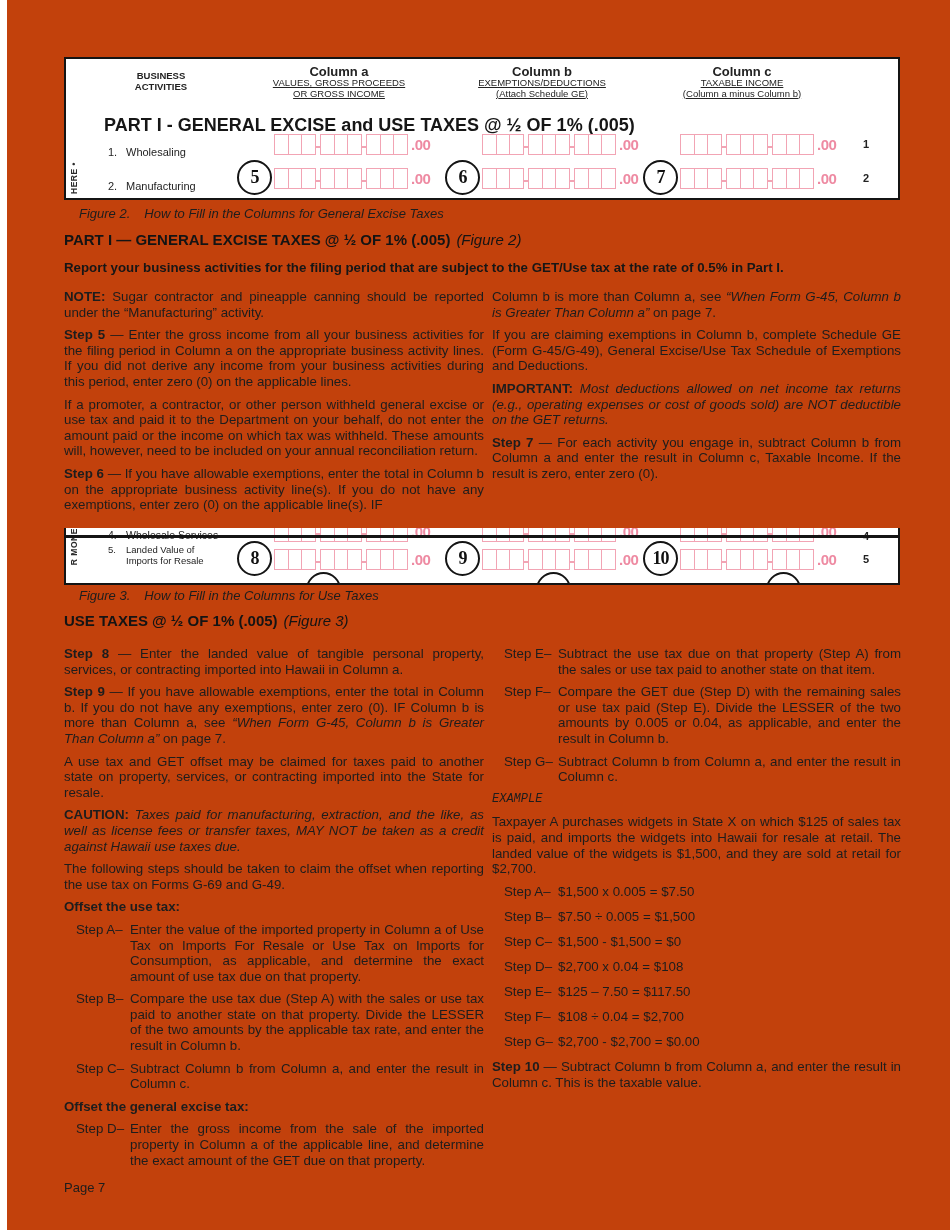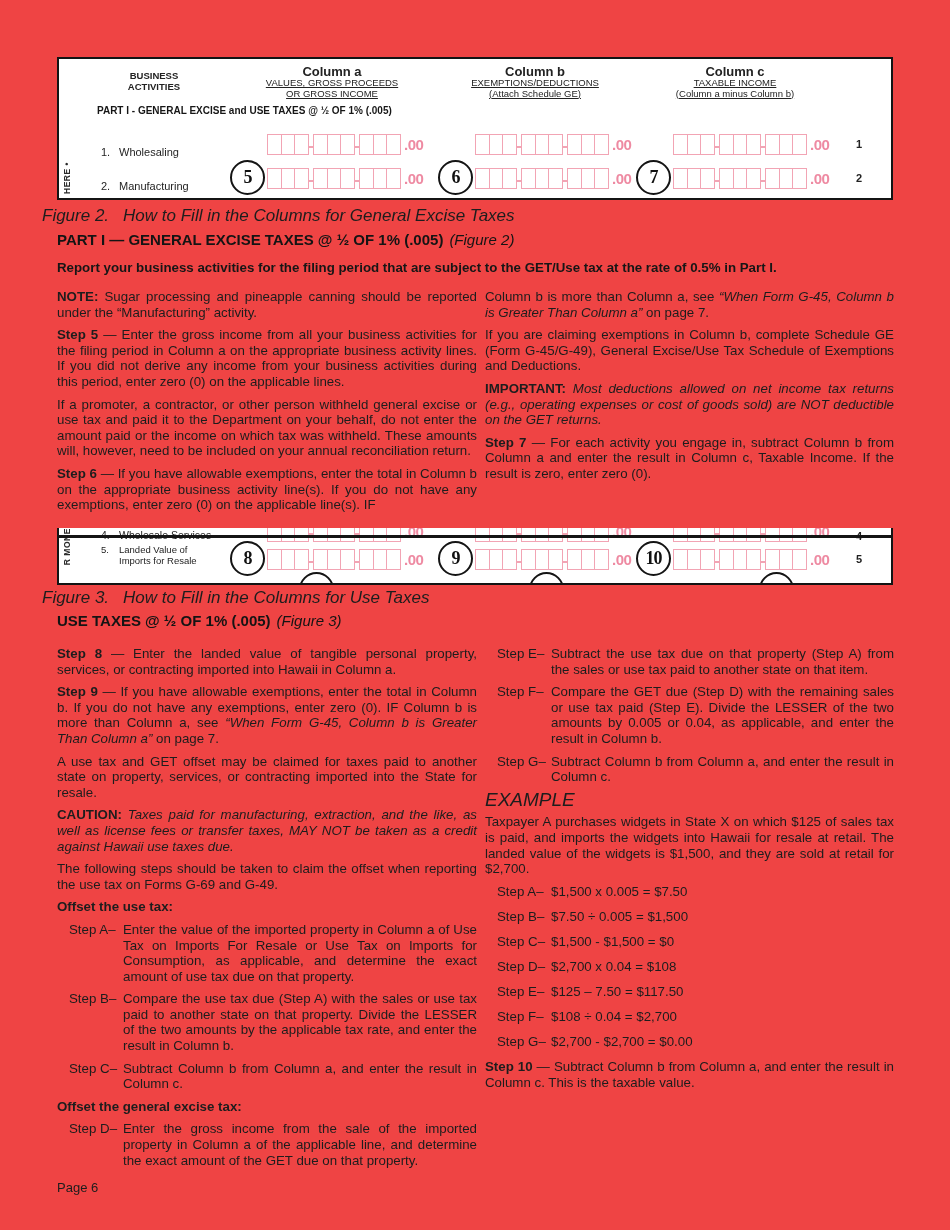--- a/index.html
+++ b/index.html
@@ -1,39 +1,39 @@
 <!DOCTYPE html>
 <html><head>
 <meta charset="utf-8">
 <style>
   * { margin:0; padding:0; box-sizing:border-box; }
   html,body { background:#fff; }
   body { width:950px; height:1230px; position:relative; font-family:"Liberation Sans", sans-serif; color:#1d1d1d; }
-  .page { position:absolute; inset:0; background:#ef4444; overflow:hidden; }
+  .page { position:absolute; inset:0; background:#c2410c; overflow:hidden;margin-left:7px; }
 
   
   .figbox { position:absolute; left:57px; width:836px; background:#fff; border:2.5px solid #141414; }
   .figbox2 { top:57px; height:143px; }
   .figbox3 { top:528px; height:57px; border-top:none; overflow:hidden; }
   .topline { position:absolute; left:0; right:0; top:7px; height:2.5px; background:#141414; z-index:5; }
 
   .vside { position:absolute; left:3px; writing-mode:vertical-rl; transform:rotate(180deg);
            font-size:8.5px; font-weight:700; color:#2a2a2a; letter-spacing:0.5px; }
   .vside2 { bottom:4px; }
   .vside3 { top:-6px; }
 
   .fhead { position:absolute; top:6px; text-align:center; color:#222; }
   .fhead-biz { left:20px; width:150px; top:11px; font-size:9.5px; font-weight:700; line-height:11px; }
   .fh-a { left:158px; width:230px; }
   .fh-b { left:370px; width:212px; }
   .fh-c { left:570px; width:212px; }
   .fh-title { font-size:13px; font-weight:700; line-height:13px; }
   .fh-sub { font-size:9.5px; line-height:10.5px;text-decoration:underline; }
 
-  .part-title { position:absolute; left:38px; top:46px; font-size:10px; font-weight:700; color:#161616; }
+  .part-title { position:absolute; left:38px; top:56px; font-size:18px; font-weight:700; color:#161616; }
 
   .frow { position:absolute; left:0; width:100%; height:30px; }
   .frow-label { position:absolute; left:42px; top:17px; font-size:11px; color:#242424; white-space:nowrap; }
   .frow-num { display:inline-block; width:18px; }
   .frow-label5 { position:absolute; left:42px; top:1px; font-size:9.5px; line-height:10.5px; color:#242424; display:flex; }
   .line-no { position:absolute; left:797px; top:9px; font-size:11px; font-weight:700; color:#222; }
 
   .colgrp { position:absolute; top:0; height:30px; display:flex; align-items:center; }
   .col-a { left:176px; } .col-b { left:384px; } .col-c { left:582px; }
 
@@ -44,41 +44,41 @@
   .pcirc { position:absolute; width:35px; height:35px; border:2.5px solid #141414; border-radius:50%; top:44px; background:#fff; }
 
   .boxes { display:inline-flex; gap:4px; }
   .bg { display:inline-flex; position:relative; }
   .bg + .bg::before { content:""; position:absolute; left:-4px; top:12px; width:4px; height:2px; background:#f2a4b4; }
   .bx { width:15px; height:21px; border:1.5px solid #f2a4b4; background:#fff; }
   .bx + .bx { margin-left:-1.5px; }
   .cents { color:#ee8aa2; font-weight:700; font-size:15px; margin-left:3px; letter-spacing:-0.5px; }
 
   
-  .figcap { position:absolute; left:42px; font-size:17px; font-style:italic; color:#1d1d1d; }
+  .figcap { position:absolute; left:72px; font-size:13px; font-style:italic; color:#1d1d1d; }
   .figcap .cap-label { margin-right:14px; }
   .figcap2 { top:206px; } .figcap3 { top:588px; }
 
   .h1 { position:absolute; left:57px; font-size:15px; font-weight:700; color:#141414; }
   .h1 .fig-ref { font-weight:400; font-style:italic; margin-left:6px; }
   .h1-part1 { top:231px; } .h1-use { top:612px; }
 
   .intro { position:absolute; left:57px; top:260px; width:837px; font-size:13.3px; font-weight:700; color:#161616; }
 
   .cols { position:absolute; left:57px; width:837px; display:flex; justify-content:space-between; }
   .cols1 { top:289px; } .cols2 { top:646px; }
   .colL { width:420px; } .colR { width:409px; }
   .para { font-size:13.3px; line-height:15.6px; text-align:justify; margin-bottom:7px; color:#1d1d1d; }
   .seg-b { font-weight:700; }
   .seg-i { font-style:italic; }
   .subhead { font-size:13.3px; line-height:15.6px; font-weight:700; margin-bottom:7px; }
   .substep { display:flex; margin:0 0 7px 12px; font-size:13.3px; line-height:15.6px; }
   .substep-label { flex:0 0 54px; }
   .substep-text { flex:1; text-align:justify; }
-  .example-head { font-size:19px; line-height:15.6px; font-style:italic; margin-bottom:7px; }
+  .example-head { font-size:12px; line-height:15.6px; font-style:italic; margin-bottom:7px;font-family:Liberation Mono, monospace; }
   .calcrow { display:flex; margin:2px 0 9.5px 12px; font-size:13.3px; line-height:15.6px; }
   .calc-label { flex:0 0 54px; }
 
   .footer { position:absolute; left:57px; top:1180px; font-size:13px; color:#1d1d1d; }
 </style>
 </head>
 <body>
 
 <div class="page">
 
@@ -255,21 +255,21 @@
   </div>
 
   <div class="h1 h1-part1">
     <span>PART I — GENERAL EXCISE TAXES @ ½ OF 1% (.005)</span><span class="fig-ref">(Figure 2)</span>
   </div>
 
   <div class="intro">Report your business activities for the filing period that are subject to the GET/Use tax at the rate of 0.5% in Part I.</div>
 
   <div class="cols cols1">
     <div class="colL">
-      <p class="para"><span class="seg-b">NOTE:</span><span>  Sugar processing and pineapple canning should be reported under the “Manufacturing” activity.</span></p>
+      <p class="para"><span class="seg-b">NOTE:</span><span>  Sugar contractor and pineapple canning should be reported under the “Manufacturing” activity.</span></p>
       <p class="para"><span class="seg-b">Step 5</span><span> — Enter the gross income from all your business activities for the filing period in Column a on the appropriate business activity lines.  If you did not derive any income from your business activities during this period, enter zero (0) on the applicable lines.</span></p>
       <p class="para"><span>If a promoter, a contractor, or other person withheld general excise or use tax and paid it to the Department on your behalf, do not enter the amount paid or the income on which tax was withheld.  These amounts will, however, need to be included on your annual reconciliation return.</span></p>
       <p class="para"><span class="seg-b">Step 6</span><span> — If you have allowable exemptions, enter the total in Column b on the appropriate business activity line(s).  If you do not have any exemptions, enter zero (0) on the applicable line(s). IF</span></p>
     </div>
     <div class="colR">
       <p class="para"><span>Column b is more than Column a, see </span><span class="seg-i">“When Form G-45, Column b is Greater Than Column a”</span><span> on page 7.</span></p>
       <p class="para"><span>If you are claiming exemptions in Column b, complete Schedule GE (Form G-45/G-49), General Excise/Use Tax Schedule of Exemptions and Deductions.</span></p>
       <p class="para"><span class="seg-b">IMPORTANT:</span><span>  </span><span class="seg-i">Most deductions allowed on net income tax returns (e.g., operating expenses or cost of goods sold) are NOT deductible on the GET returns.</span></p>
       <p class="para"><span class="seg-b">Step 7</span><span> — For each activity you engage in, subtract Column b from Column a and enter the result in Column c, Taxable Income.  If the result is zero, enter zero (0).</span></p>
     </div>
@@ -507,14 +507,14 @@
         <span>$108  ÷ 0.04 = $2,700</span>
       </div>
       <div class="calcrow">
         <span class="calc-label">Step G–</span>
         <span>$2,700 - $2,700 = $0.00</span>
       </div>
       <p class="para"><span class="seg-b">Step 10</span><span> — Subtract Column b from Column a, and enter the result in Column c.  This is the taxable value.</span></p>
     </div>
   </div>
 
-  <div class="footer">Page 6</div>
+  <div class="footer">Page 7</div>
 </div>
 
 </body></html>

